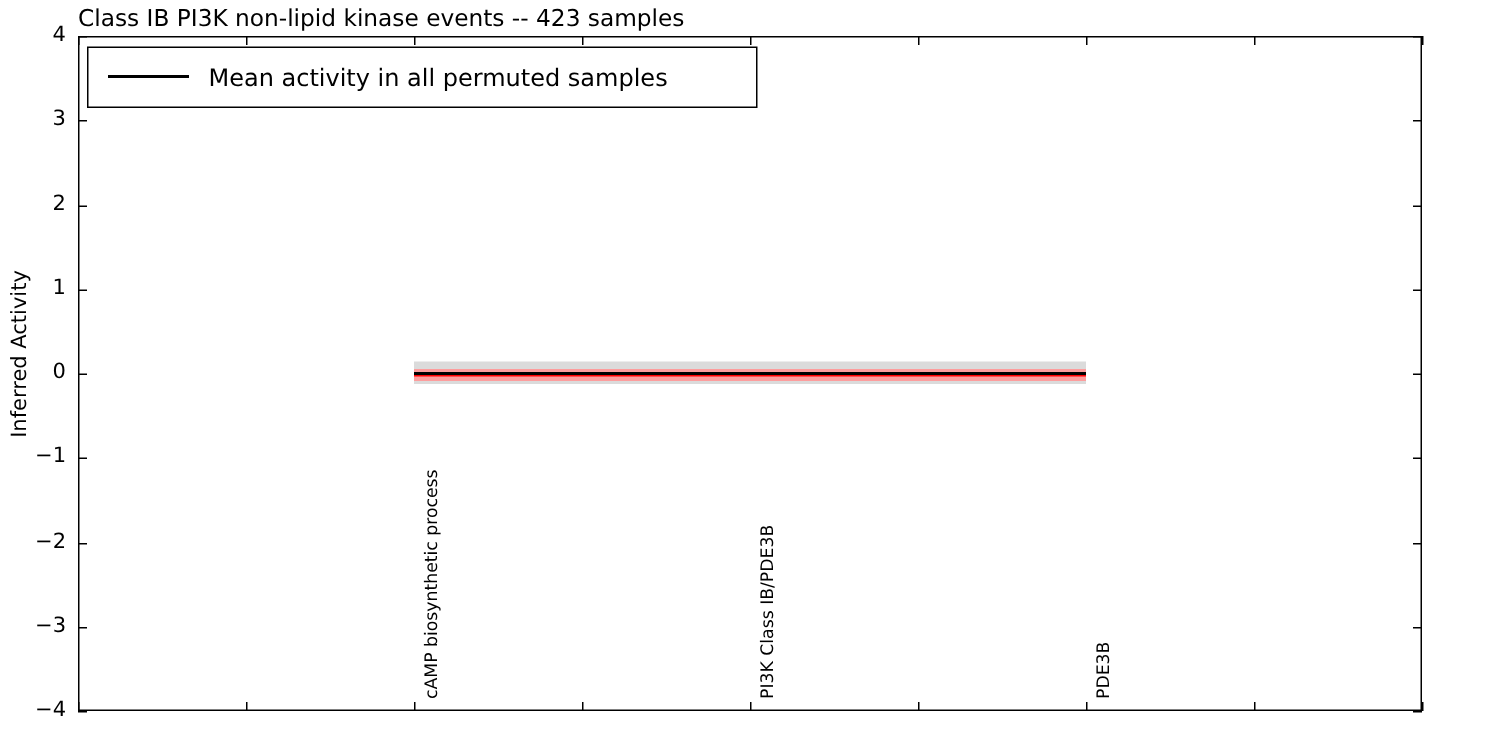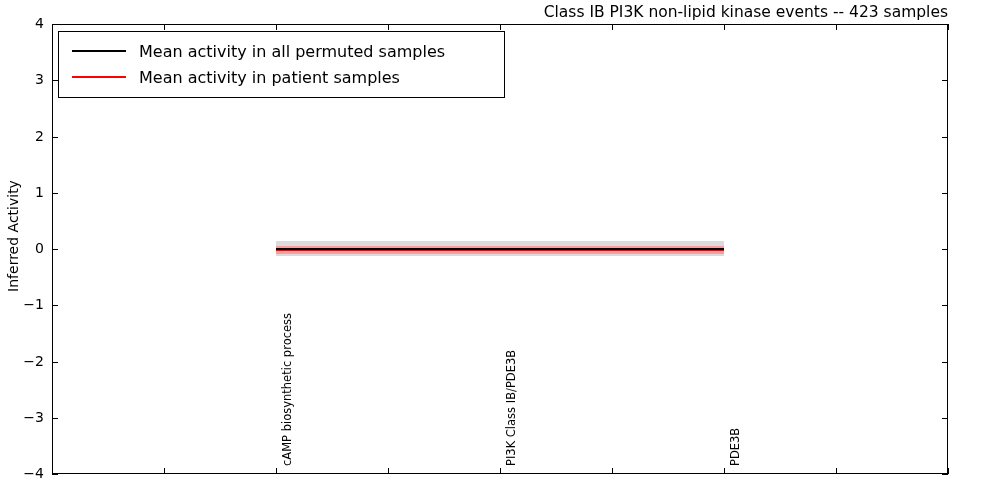--- a/index.html
+++ b/index.html
@@ -17,21 +17,21 @@
     left: 0; top: 0;
     width: 1000px; height: 500px;
     background: #ffffff;
   }
 
   
   #chart-title {
     position: absolute;
     left: 52px; top: 2px;
     width: 896px;
-    text-align: right;
+    text-align: left;
     font-size: 15.5px;
     color: #000000;
     line-height: 20px;
     white-space: nowrap;
   }
 
   
   #plot-frame {
     position: absolute;
     left: 52px; top: 24px;
@@ -338,19 +338,15 @@
         <span class="marker"></span>
         <span class="marker"></span>
       </div>
   </div>
 
   <div id="legend">
     <div class="legend-row">
       <span class="legend-swatch black"></span>
       <span class="legend-text">Mean activity in all permuted samples</span>
     </div>
-    <div class="legend-row">
-      <span class="legend-swatch red"></span>
-      <span class="legend-text">Mean activity in patient samples</span>
-    </div>
   </div>
 
 </div>
 
 </body></html>

